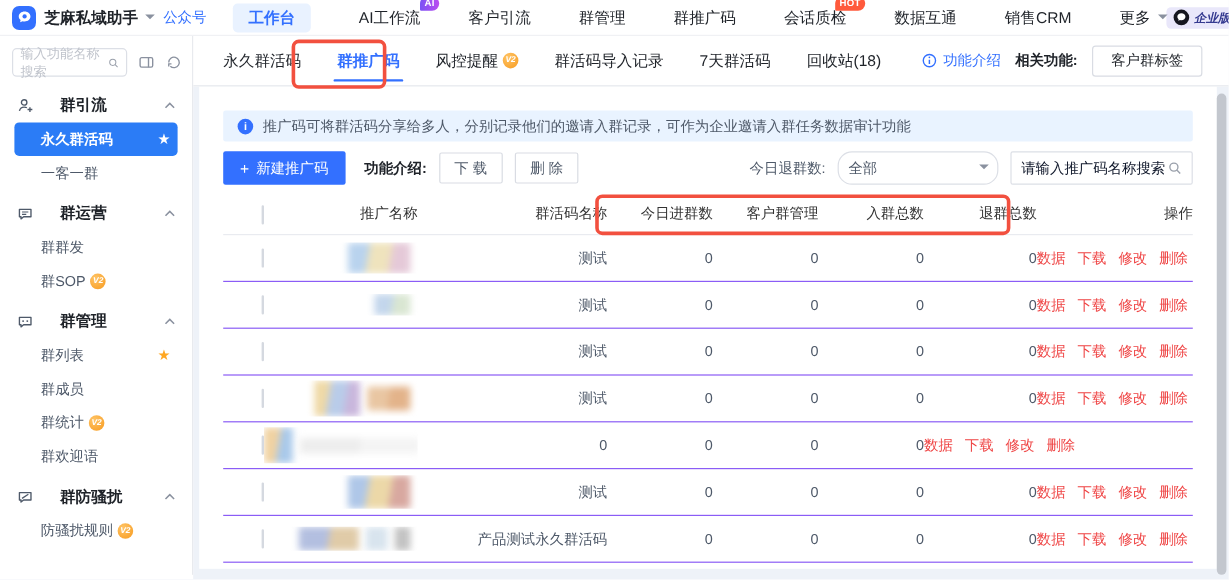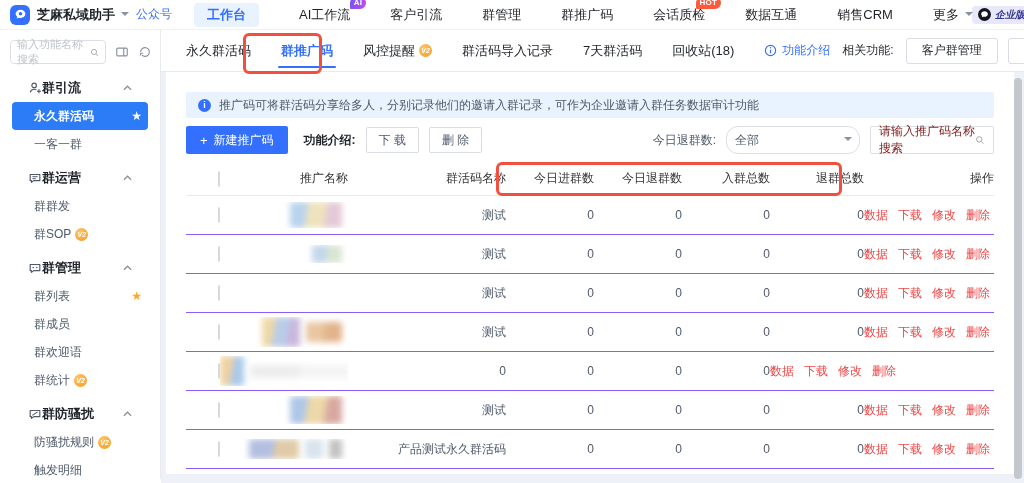--- a/index.html
+++ b/index.html
@@ -26,50 +26,50 @@
   .edition-name { font-size:10px; font-style:italic; font-weight:700; color:#34398F; white-space:nowrap; }
 
   
   .tabrow { position:absolute; left:161px; top:30px; right:0; height:42px; background:#fff; border-bottom:1px solid #e7e9ee; display:flex; align-items:center; padding-left:25px; gap:30px; z-index:3; }
   .tab { position:relative; font-size:13px; color:#1f2329; height:100%; display:flex; align-items:center; cursor:pointer; white-space:nowrap; }
   .tab.active { color:#3370FF; font-weight:700; }
   .tab.active::after { content:""; position:absolute; left:50%; transform:translateX(-50%); bottom:3px; width:58px; height:2px; background:#3370FF; border-radius:1px; }
   .v2-badge { display:inline-flex; width:13px; height:13px; background:radial-gradient(circle at 35% 30%,#ffc466,#f79a1e); color:#fff; border-radius:50%; font-size:7px; font-weight:700; font-style:italic; align-items:center; justify-content:center; margin-left:4px; flex:0 0 auto; }
   .tab-right { margin-left:auto; display:flex; align-items:center; gap:12px; padding-right:22px; }
   .intro-link { display:flex; align-items:center; gap:5px; color:#3370FF; font-size:12px; cursor:pointer; white-space:nowrap; }
-  .related-label { font-size:12px; font-weight:400; color:#1f2329; white-space:nowrap; }
+  .related-label { font-size:12px; font-weight:700; color:#1f2329; white-space:nowrap; }
   .ghost-btn { height:26px; padding:0 15px; background:#fff; border:1px solid #d9dce3; border-radius:3px; font-size:12px; color:#1f2329; cursor:pointer; white-space:nowrap; font-family:inherit; }
 
   
   .sidebar { position:absolute; left:0; top:30px; bottom:4px; width:161px; background:#fff; border-right:1px solid #e8eaee; overflow:hidden; z-index:4; }
   .side-search { display:flex; align-items:center; padding:10px 8px 4px 10px; gap:9px; }
   .side-input { width:100px; height:24px; border:1px solid #dcdfe6; border-radius:4px; display:flex; align-items:center; justify-content:space-between; padding:0 6px; font-size:11px; color:#c0c4cc; }
   .side-ico { color:#8a919f; display:flex; align-items:center; }
   .side-section { margin-top:6px; }
-  .side-title { display:flex; align-items:center; height:28px; padding:0 28px; font-size:13px; font-weight:700; color:#1f2329; gap:0; }
+  .side-title { display:flex; align-items:center; height:28px; padding:0 14px; font-size:13px; font-weight:700; color:#1f2329; gap:22px; }
   .side-title .chev { margin-left:auto; color:#8a919f; display:flex; }
   .side-item { display:flex; align-items:center; height:28px; margin:0 12px; padding-left:22px; padding-right:6px; font-size:12px; color:#4e5969; border-radius:4px; cursor:pointer; }
   .side-item.active { background:#2B7CF6; color:#fff; font-weight:600; }
   .side-star { margin-left:auto; font-size:12px; line-height:1; }
   .side-star.white { color:#fff; }
   .side-star.orange { color:#FFA722; }
 
   
   .main { position:absolute; left:161px; top:72px; right:0; bottom:0; background:#eef2f8; }
   .card { position:absolute; left:5px; top:0; right:10px; bottom:9px; background:#fff; padding:20px 20px 0; overflow:hidden; }
   .banner { height:26px; background:#E9F3FF; border-radius:2px; display:flex; align-items:center; padding:0 12px; gap:8px; font-size:12px; color:#4e5969; }
   .banner-dot { width:13px; height:13px; border-radius:50%; background:#3370FF; color:#fff; font-size:9px; font-weight:700; display:flex; align-items:center; justify-content:center; flex:0 0 auto; }
   .toolbar { margin-top:8px; display:flex; align-items:center; height:28px; }
   .btn-primary { height:28px; background:#3370FF; color:#fff; border:none; border-radius:2px; padding:0 14px; font-size:12px; display:flex; align-items:center; gap:6px; cursor:pointer; font-family:inherit; }
   .batch-label { margin-left:16px; font-size:12px; font-weight:700; color:#1f2329; }
   .btn-ghost { height:26px; margin-left:10px; padding:0 12px; background:#fff; border:1px solid #d9dce3; border-radius:2px; font-size:12px; color:#4e5969; cursor:pointer; font-family:inherit; white-space:nowrap; }
   .toolbar-right { margin-left:auto; display:flex; align-items:center; gap:10px; }
   .filter-label { font-size:12px; color:#4e5969; white-space:nowrap; }
   .select-box { width:134px; height:28px; border:1px solid #dcdfe6; border-radius:12px; display:flex; align-items:center; justify-content:space-between; padding:0 8px; font-size:12px; color:#4e5969; cursor:pointer; }
-  .search-box { width:124px; height:28px; border:1px solid #dcdfe6; border-radius:2px; display:flex; align-items:center; justify-content:space-between; padding:0 8px; font-size:12px; color:#7f1d1d; }
+  .search-box { width:152px; height:28px; border:1px solid #dcdfe6; border-radius:2px; display:flex; align-items:center; justify-content:space-between; padding:0 8px; font-size:12px; color:#0f172a; }
 
   .table { margin-top:8px; }
   .tr { display:grid; grid-template-columns:34px 128px 158px 88px 88px 88px 94px 1fr; align-items:center;text-align:right; }
   .thead { height:34px; border-bottom:1px solid #e9ebf0; font-size:12px; color:#333; }
   .row { height:39px; border-bottom:1px solid #8b5cf6; font-size:12px; color:#4e5969; }
   .stat { padding-left:28px; }
   .cb { width:14px; height:14px; border:1px solid #d5d9e0; border-radius:2px; background:#fff; cursor:pointer; }
   .actions { display:flex; gap:10px; }
   .actions span { color:#ef4444; cursor:pointer; white-space:nowrap; }
   .patch { display:inline-block; border-radius:2px; filter:blur(3px); vertical-align:middle; margin-right:6px; }
@@ -212,48 +212,45 @@
             </span>
           </div>
           <div class="side-item">
             <span>群列表</span>
             <span class="side-star orange">★</span>
           </div>
           <div class="side-item">
             <span>群成员</span>
           </div>
           <div class="side-item">
-            <span>群欢迎语</span>
-          </div>
-          <div class="side-item">
             <span>群统计</span>
             <span class="v2-badge">V2</span>
+          </div>
+          <div class="side-item">
+            <span>群欢迎语</span>
           </div>
         </div>
         <div class="side-section">
           <div class="side-title">
             <span class="side-ico">
               <svg width="14" height="14" viewBox="0 0 16 16">
                 <path d="M2.5 4h11v7h-7l-2.5 2v-2h-1.5z" fill="none" stroke="#4e5969" stroke-width="1.3" stroke-linejoin="round"></path>
                 <line x1="5" y1="9.5" x2="11" y2="5.5" stroke="#4e5969" stroke-width="1.2"></line>
               </svg>
             </span>
             <span>群防骚扰</span>
             <span class="chev">
               <svg width="9" height="6" viewBox="0 0 10 6">
                 <polyline points="1,5 5,1 9,5" fill="none" stroke="#8a919f" stroke-width="1.4"></polyline>
               </svg>
             </span>
           </div>
           <div class="side-item">
             <span>防骚扰规则</span>
             <span class="v2-badge">V2</span>
-          </div>
-          <div class="side-item">
-            <span>触发明细</span>
           </div>
         </div>
       </div>
   </aside>
 
   <div class="tabrow">
     <div id="tabs" style="display:flex;align-items:center;gap:30px;height:100%;">
         <div class="tab">
           <span>永久群活码</span>
         </div>
@@ -278,21 +275,20 @@
       <span class="intro-link">
         <svg width="13" height="13" viewBox="0 0 16 16">
             <circle cx="8" cy="8" r="6.3" fill="none" stroke="#3370FF" stroke-width="1.4"></circle>
             <line x1="8" y1="7" x2="8" y2="11.4" stroke="#3370FF" stroke-width="1.5"></line>
             <circle cx="8" cy="4.6" r="0.9" fill="#3370FF"></circle>
           </svg>
         <span>功能介绍</span>
       </span>
       <span class="related-label">相关功能:</span>
       <span id="related-btns" style="display:flex;gap:10px;">
-          <button class="ghost-btn">客户群管理</button>
           <button class="ghost-btn">客户群标签</button>
         </span>
     </div>
   </div>
 
   <div class="main">
     <div class="card">
       <div class="banner">
         <span class="banner-dot">i</span>
         <span>推广码可将群活码分享给多人，分别记录他们的邀请入群记录，可作为企业邀请入群任务数据审计功能</span>
@@ -320,21 +316,21 @@
           </div>
         </div>
       </div>
 
       <div class="table">
         <div class="tr thead" id="thead">
           <div><span class="cb"></span></div>
         <div>推广名称</div>
             <div>群活码名称</div>
             <div>今日进群数</div>
-            <div>今日退群数</div>
+            <div>客户群管理</div>
             <div>入群总数</div>
             <div>退群总数</div>
             <div>操作</div>
           </div>
         <div id="tbody">
             <div class="tr row">
               <div><span class="cb"></span></div>
               <div class="name-cell"><span class="patch" style="width: 52px; height: 26px; background: linear-gradient(100deg, rgb(185, 211, 238) 0%, rgb(185, 211, 238) 33%, rgb(239, 227, 189) 33%, rgb(239, 227, 189) 67%, rgb(229, 201, 216) 67%, rgb(229, 201, 216) 100%);"></span></div>
               <div>测试</div>
               <div class="stat">0</div>

